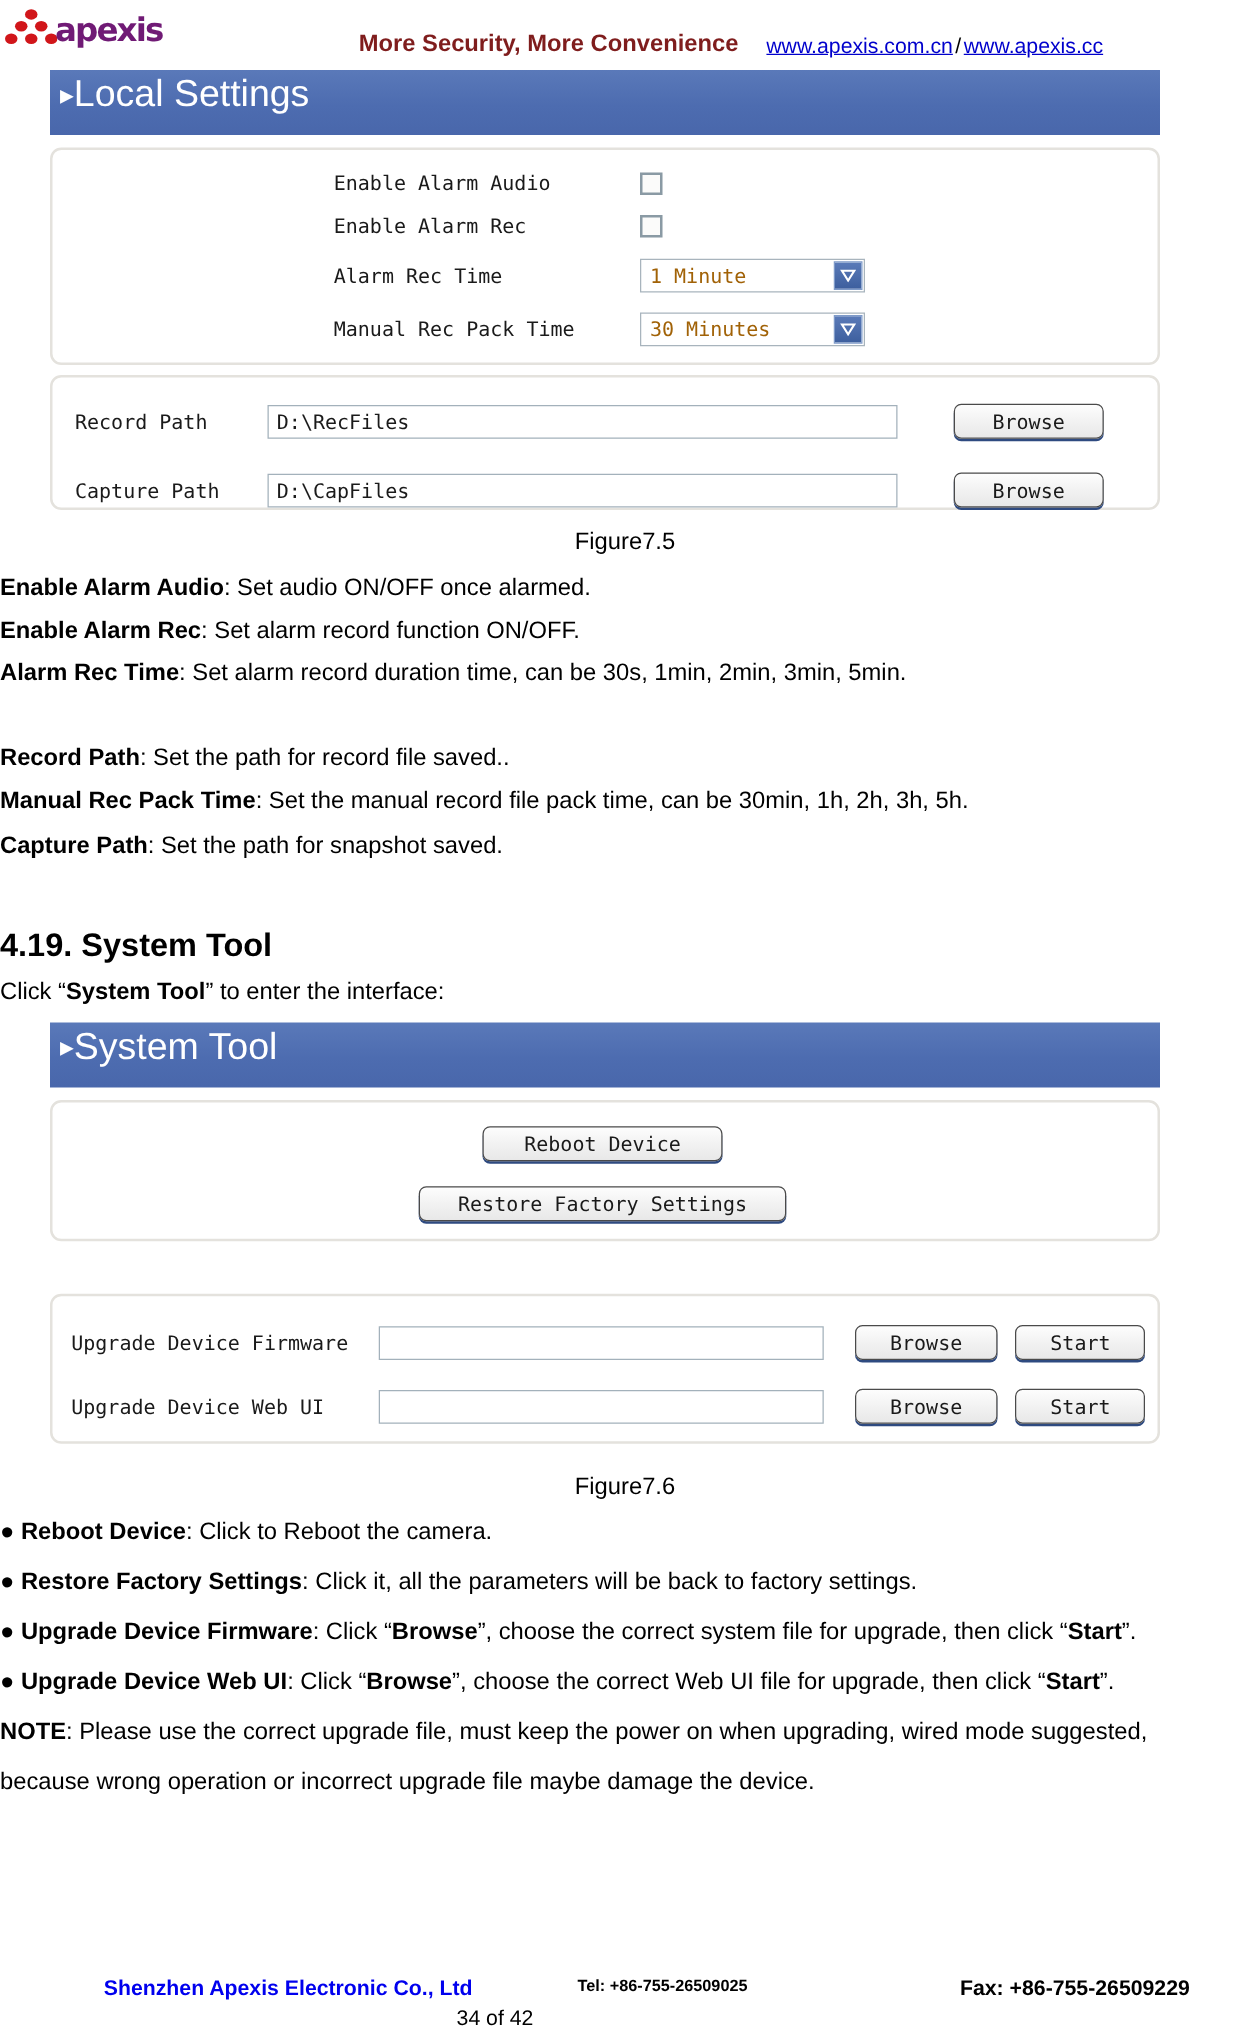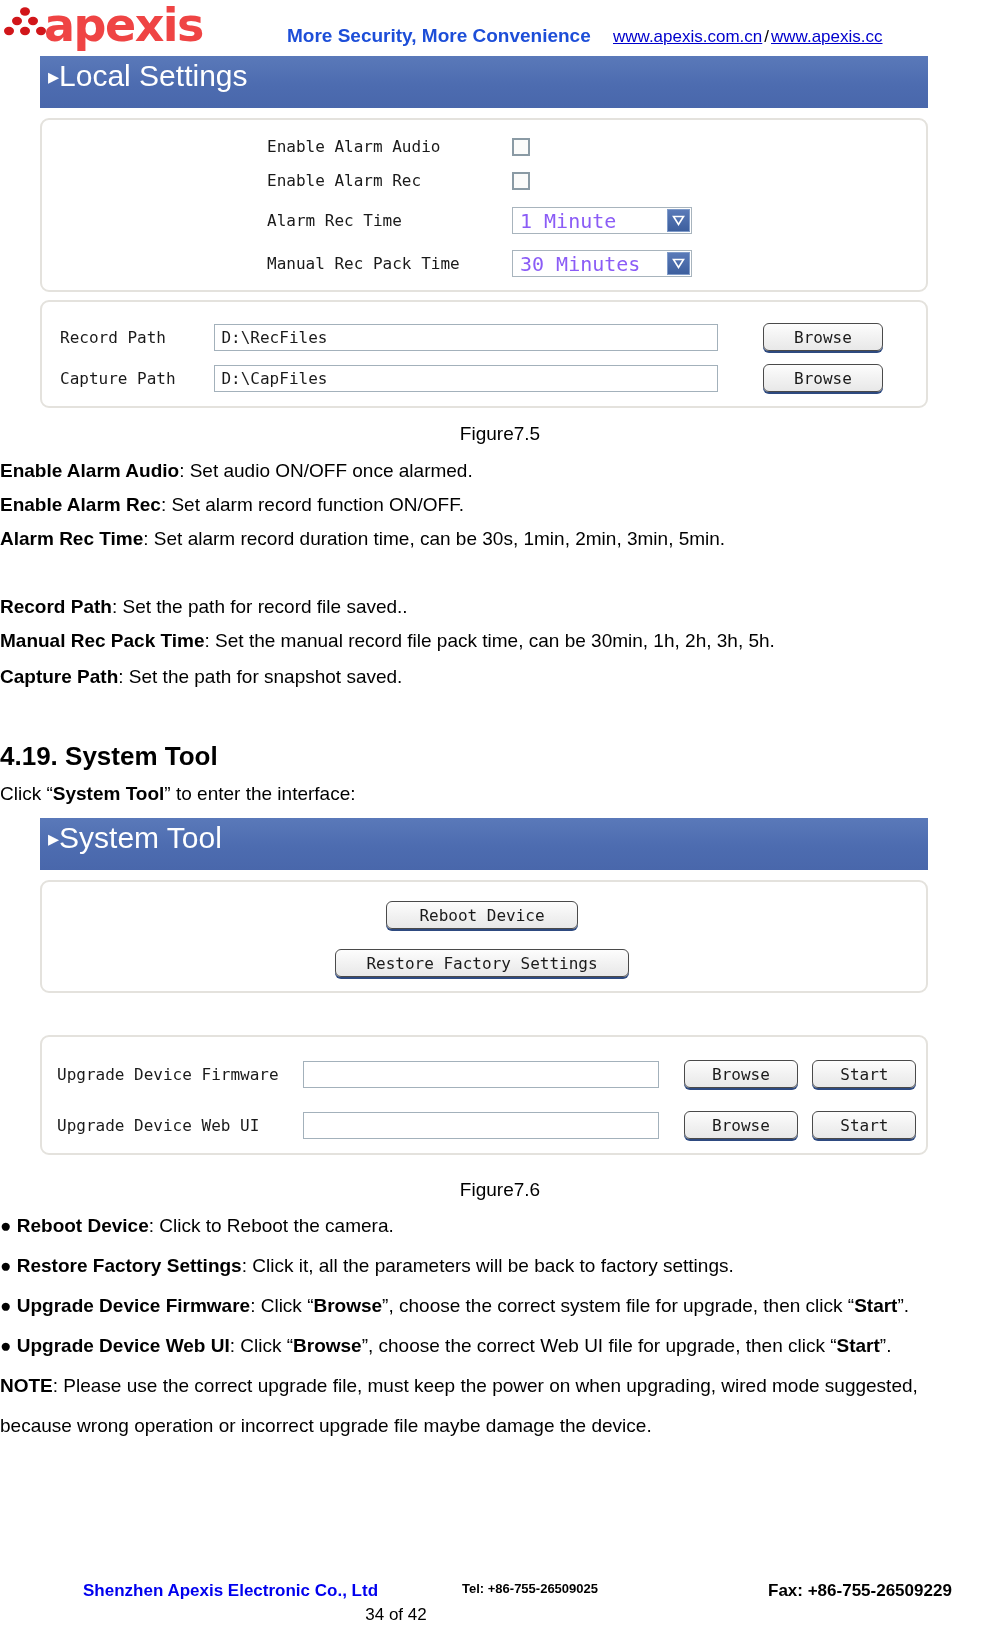--- a/index.html
+++ b/index.html
@@ -30,31 +30,31 @@
   .logo-dots {
     position: absolute;
     left: 0; top: 5px;
     width: 42px; height: 34px;
   }
   .logo-word {
     position: absolute;
     left: 40px; top: 2px;
     font-family: "DejaVu Sans", sans-serif;
     font-weight: bold;
-    font-size: 46px;
+    font-size: 26px;
     letter-spacing: -1.5px;
-    color: #ef4444;
+    color: #701a75;
     line-height: 42px;
   }
   .tagline {
     position: absolute;
     left: 287px; top: 25px;
     font-weight: bold;
     font-size: 19px;
-    color: #1d4ed8;
+    color: #7f1d1d;
     white-space: nowrap;
   }
   .header-links {
     position: absolute;
     left: 613px; top: 27px;
     font-size: 17px;
     white-space: nowrap;
     width: 400px;
     overflow: hidden;
   }
@@ -123,22 +123,22 @@
     border: 1px solid #a8b4bd;
     background: #ffffff;
     box-sizing: border-box;
     display: flex;
     align-items: center;
     position: relative;
   }
   .select .sel-val {
     padding-left: 7px;
     font-family: "DejaVu Sans Mono", monospace;
-    font-size: 20px;
-    color: #8b5cf6;
+    font-size: 16px;
+    color: #a16207;
     white-space: nowrap;
   }
   .select .sel-arrow {
     position: absolute;
     right: 1px; top: 1px;
     width: 23px; height: 23px;
     background: linear-gradient(to bottom, #5a7ab8, #3d5f9e);
     border: 1px solid #7f9bc9;
     box-sizing: border-box;
     display: flex;
@@ -300,21 +300,21 @@
       </span>
     </div>
   </div>
 
   <div class="panel" style="height:108px;">
     <div style="position:absolute; left:18px; top:21px;">
       <span class="ui" style="display:inline-block; width:150px; vertical-align:middle;">Record Path</span>
       <span class="textbox" style="display:inline-flex; width:504px; vertical-align:middle;">D:\RecFiles</span>
       <span class="btn" style="display:inline-flex; width:120px; margin-left:40px; vertical-align:middle;">Browse</span>
     </div>
-    <div style="position:absolute; left:18px; top:62px;">
+    <div style="position:absolute; left:18px; top:76px;">
       <span class="ui" style="display:inline-block; width:150px; vertical-align:middle;">Capture Path</span>
       <span class="textbox" style="display:inline-flex; width:504px; vertical-align:middle;">D:\CapFiles</span>
       <span class="btn" style="display:inline-flex; width:120px; margin-left:40px; vertical-align:middle;">Browse</span>
     </div>
   </div>
 </div>
 
 <div class="fig-caption" style="top:423px;">Figure7.5</div>
 
 <div class="para" style="top:460px;"><b>Enable Alarm Audio</b><span>: Set audio ON/OFF once alarmed.</span></div>

